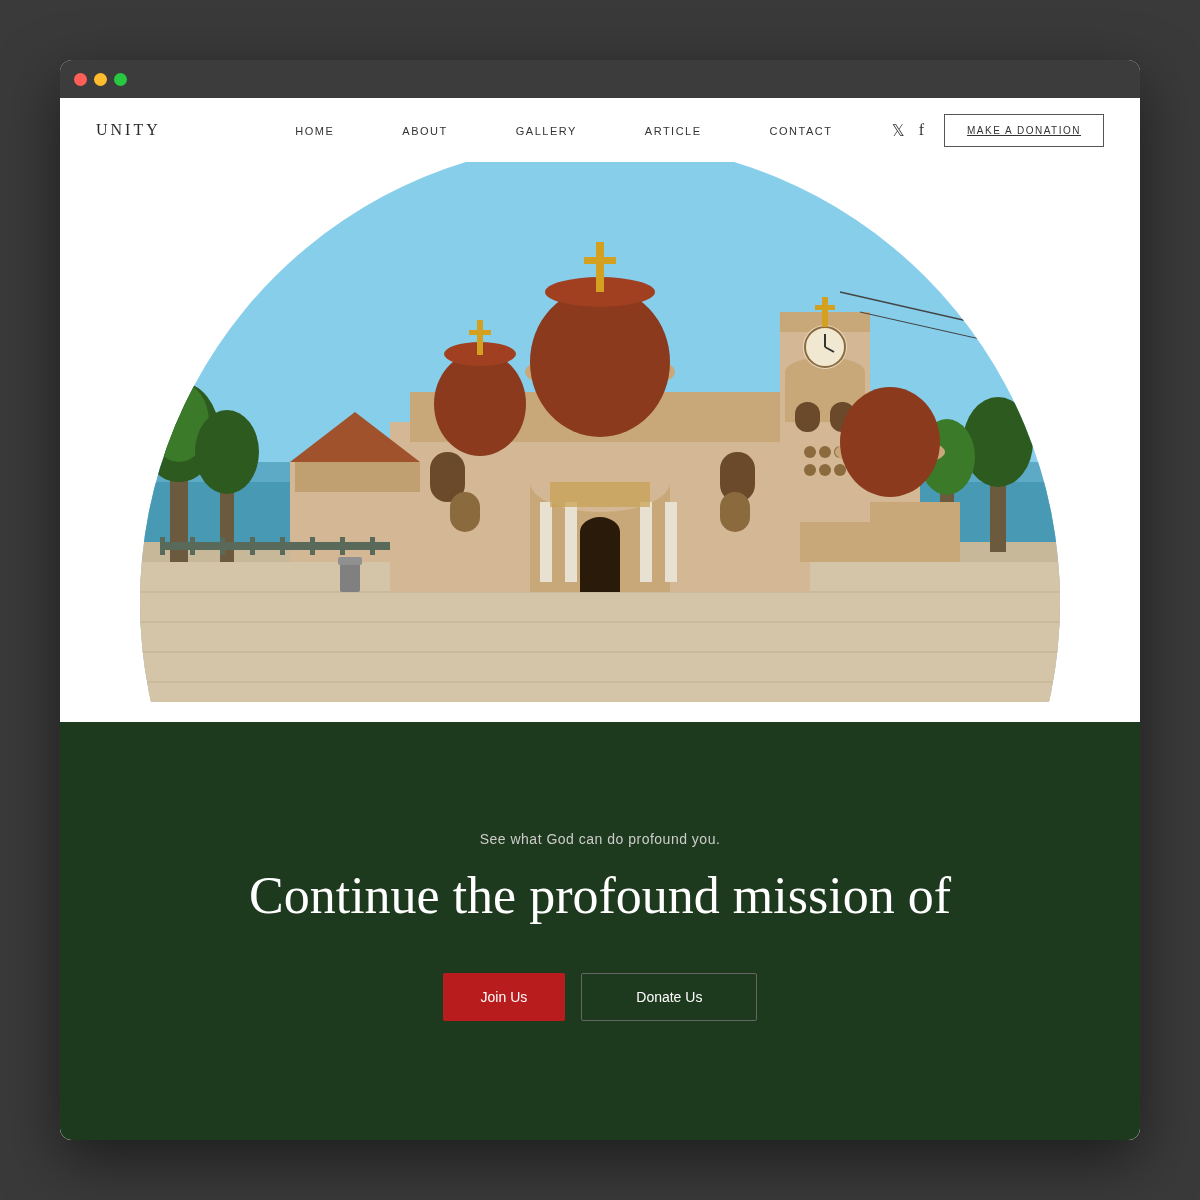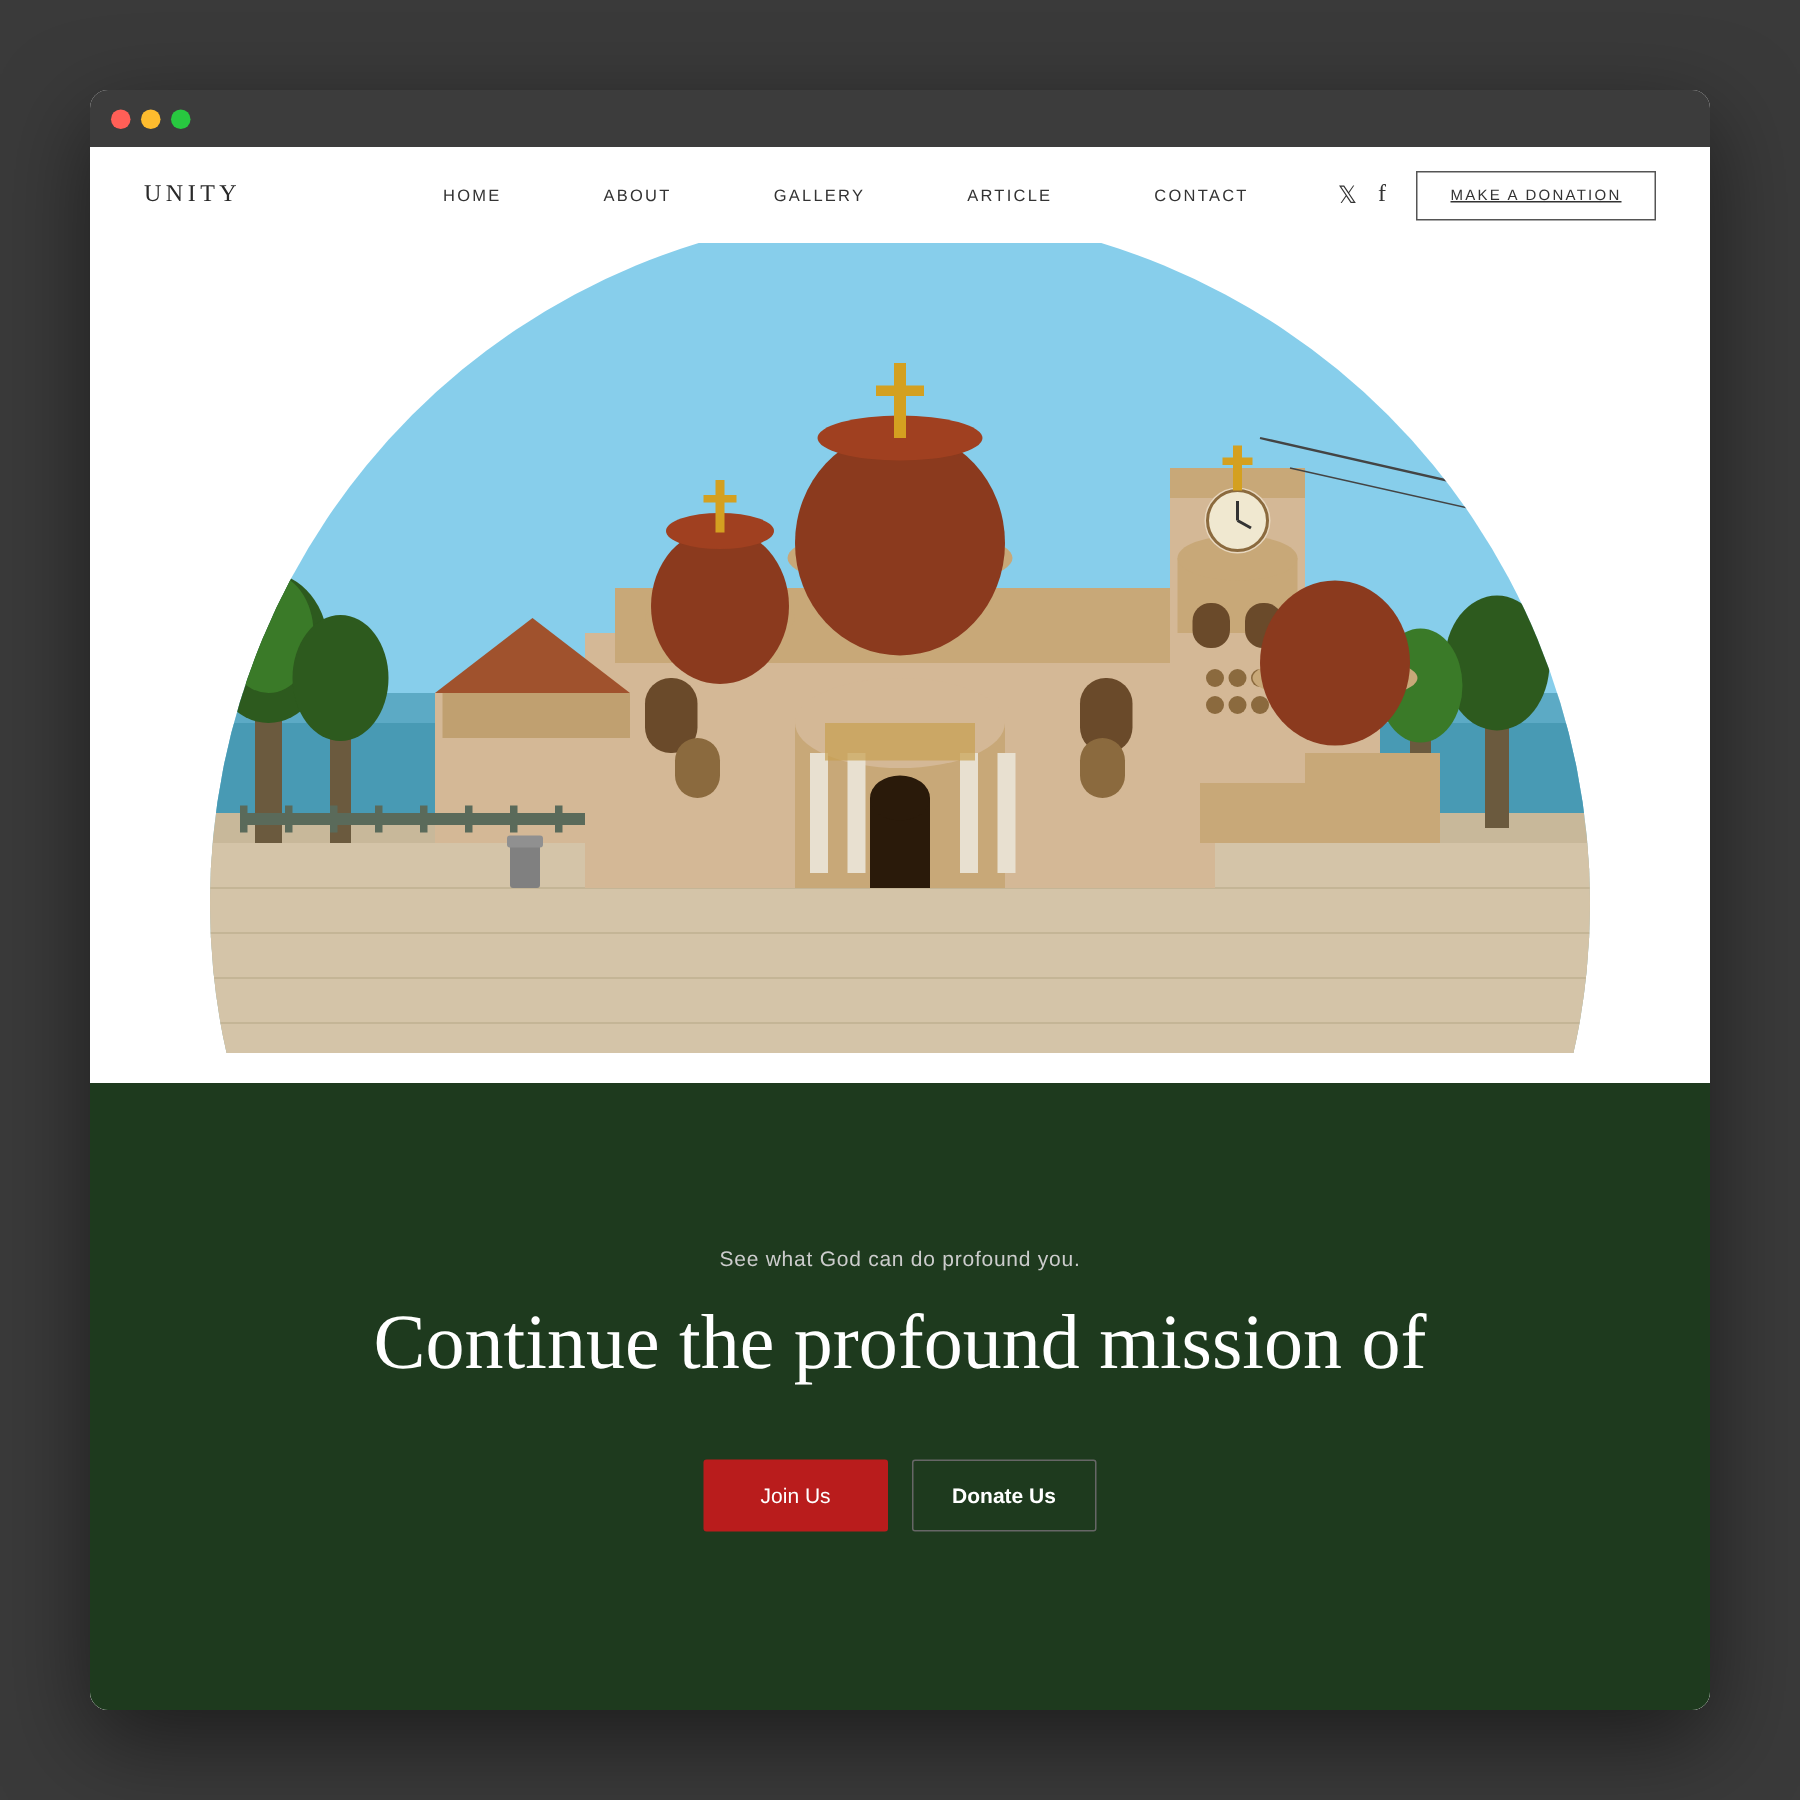--- a/index.html
+++ b/index.html
@@ -196,26 +196,25 @@
       font-size: 14px;
       font-family: Arial, sans-serif;
       cursor: pointer;
       border-radius: 2px;
     }
 
     .btn-donate {
       background: transparent;
       color: #fff;
       border: 1.5px solid #666;
-      padding: 15px 26px;
+      padding: 15px 54px;
       font-size: 14px;
       font-family: Arial, sans-serif;
       cursor: pointer;
       border-radius: 2px;
-      font-weight: bold;
     }
   </style>
 </head>
 <body>
 
 <div class="browser-window">
 
   <div class="browser-chrome">
     <div class="dot dot-red"></div>
     <div class="dot dot-yellow"></div>

